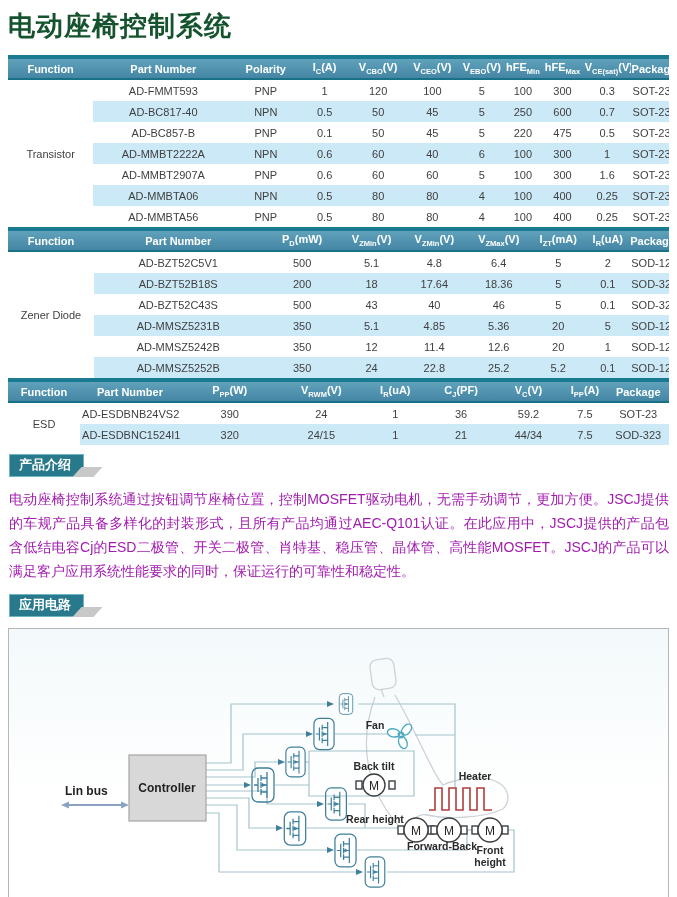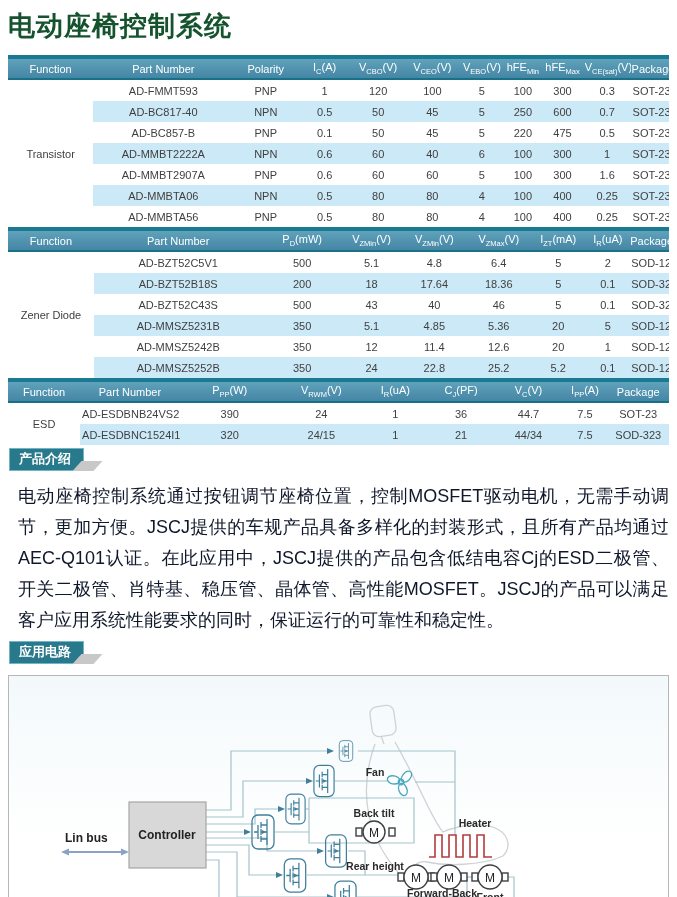--- a/index.html
+++ b/index.html
@@ -5,42 +5,42 @@
   html,body{margin:0;padding:0;background:#fff;}
   body{width:677px;font-family:"Liberation Sans","DejaVu Sans",sans-serif;}
   .page{padding:6px 8px 0 8px;}
   h1[data-name="page-title"]{
     color:#14532d;font-size:27px;font-weight:bold;letter-spacing:1px;
     margin:2px 0 11px 0;
   }
   table.spec{width:661px;border-collapse:collapse;table-layout:fixed;}
   table.spec th{
     background:linear-gradient(#60a2bb,#4486a4);
-    color:#fff;font-weight:normal;font-size:11px;height:19px;
+    color:#fff;font-weight:bold;font-size:11px;height:19px;
     border-top:4px solid #1a7a91;border-bottom:2px solid #187287;
     padding:0 1px;white-space:nowrap;overflow:hidden;margin-left:7px;
   }
   table.spec th sub{font-size:7.5px;}
   table.spec td{
     font-size:11px;color:#3f3f3f;text-align:center;height:21px;padding:0 2px;
     white-space:nowrap;overflow:hidden;
   }
   table.spec tbody tr:nth-child(even) td{background:#cce9f7;}
   table.spec td.fn-cell{background:#fff;}
   .badge{
-    position:relative;display:inline-block;margin:3px 0 6px 1px;
+    position:relative;display:inline-block;margin:9px 0 6px 1px;
     background:#27798b;border:1px solid #6fb5c6;color:#fff;
     font-size:13px;font-weight:bold;line-height:16px;padding:2px 12px 3px 9px;
   }
   .badge::after{
     content:"";position:absolute;right:-15px;bottom:-1px;width:21px;height:10px;
     background:#c8c8c8;transform:skewX(-42deg);
   }
   .intro{
-    font-size:18px;color:#0f172a;line-height:1.72;margin:4px 0 2px 10px;
+    font-size:14px;color:#a21caf;line-height:1.72;margin:4px 0 2px 1px;
     text-align:justify;
   }
   .diagram{
     margin-top:5px;width:659px;height:301px;
     border:1px solid #b6b6b6;background:linear-gradient(#f3f9fb,#ffffff 55%);
   }
   .diagram svg{display:block;}
   .d-label{font-size:10.5px;font-weight:bold;fill:#2a2a2a;}
   .d-label-lg{font-size:12px;font-weight:bold;fill:#222;}
   .wire{stroke:#a3c3cb;stroke-width:1.2;fill:none;}
@@ -295,21 +295,21 @@
         </tr>
       </thead>
       <tbody>
         <tr data-name="table-row">
           <td rowspan="2" class="fn-cell" data-name="function-cell">ESD</td>
           <td data-name="table-cell">AD-ESDBNB24VS2</td>
           <td data-name="table-cell">390</td>
           <td data-name="table-cell">24</td>
           <td data-name="table-cell">1</td>
           <td data-name="table-cell">36</td>
-          <td data-name="table-cell">44.7</td>
+          <td data-name="table-cell">59.2</td>
           <td data-name="table-cell">7.5</td>
           <td data-name="table-cell">SOT-23</td>
         </tr>
         <tr data-name="table-row">
           <td data-name="table-cell">AD-ESDBNC1524I1</td>
           <td data-name="table-cell">320</td>
           <td data-name="table-cell">24/15</td>
           <td data-name="table-cell">1</td>
           <td data-name="table-cell">21</td>
           <td data-name="table-cell">44/34</td>

